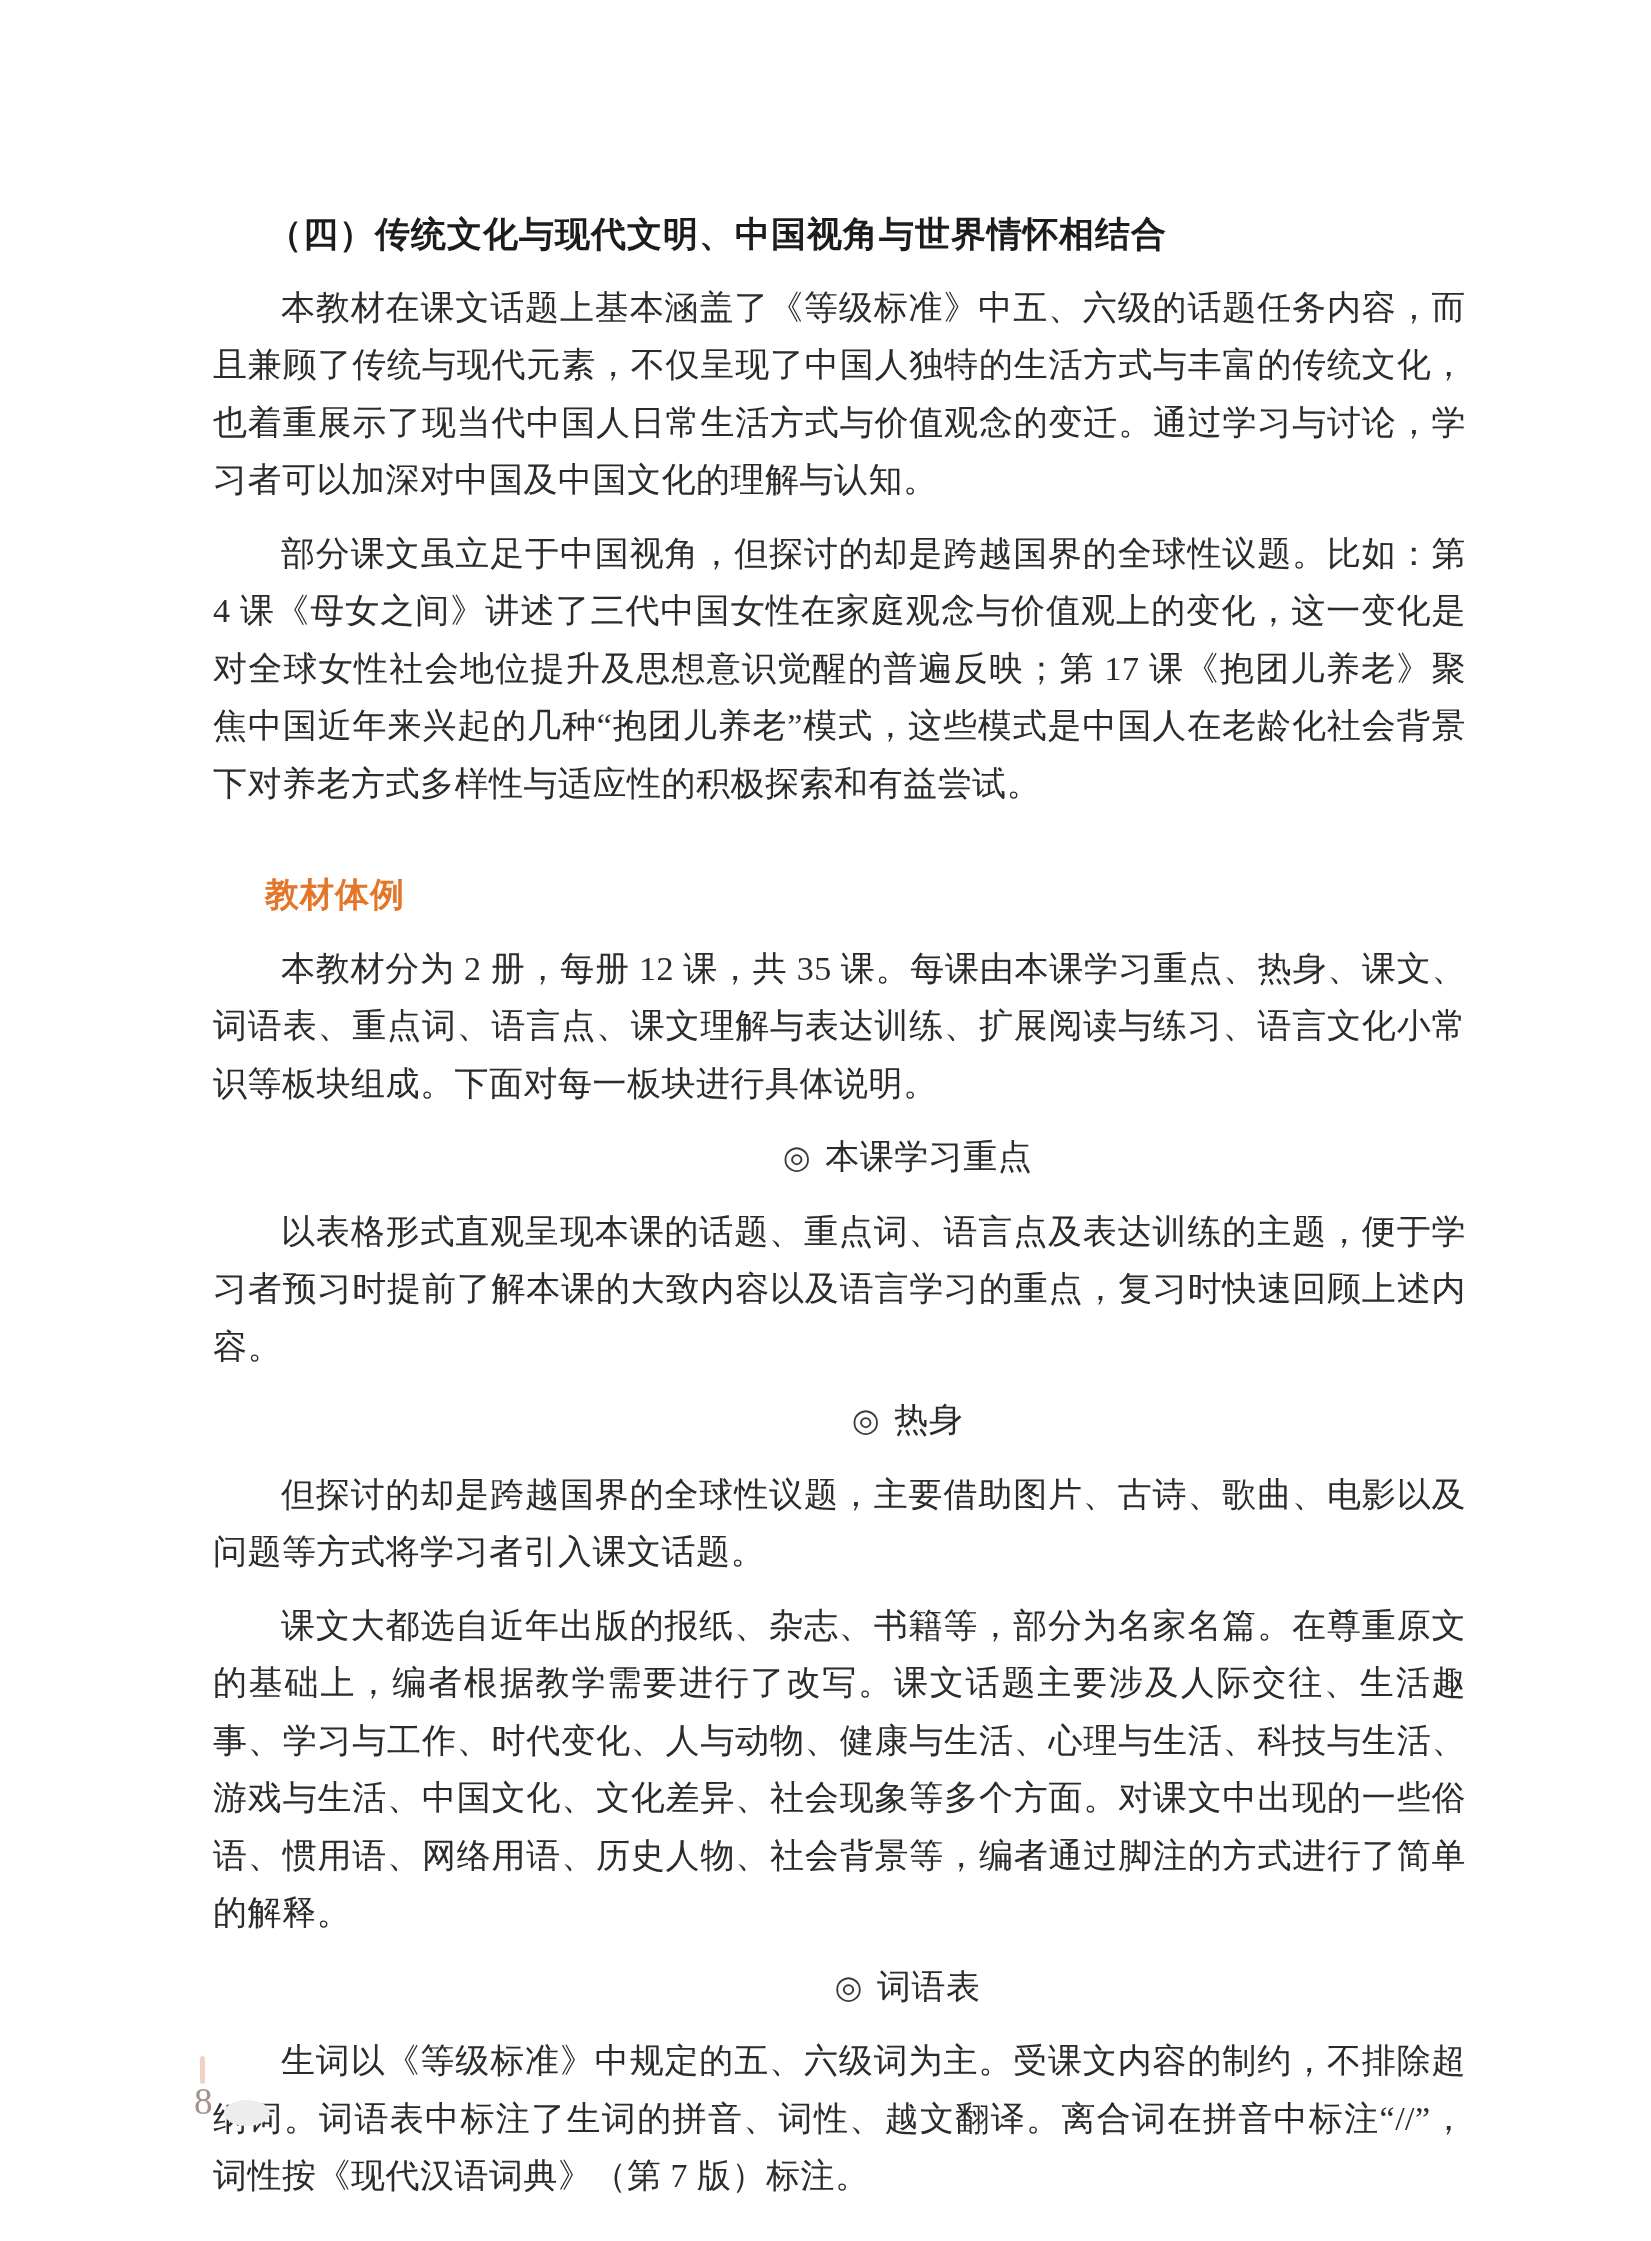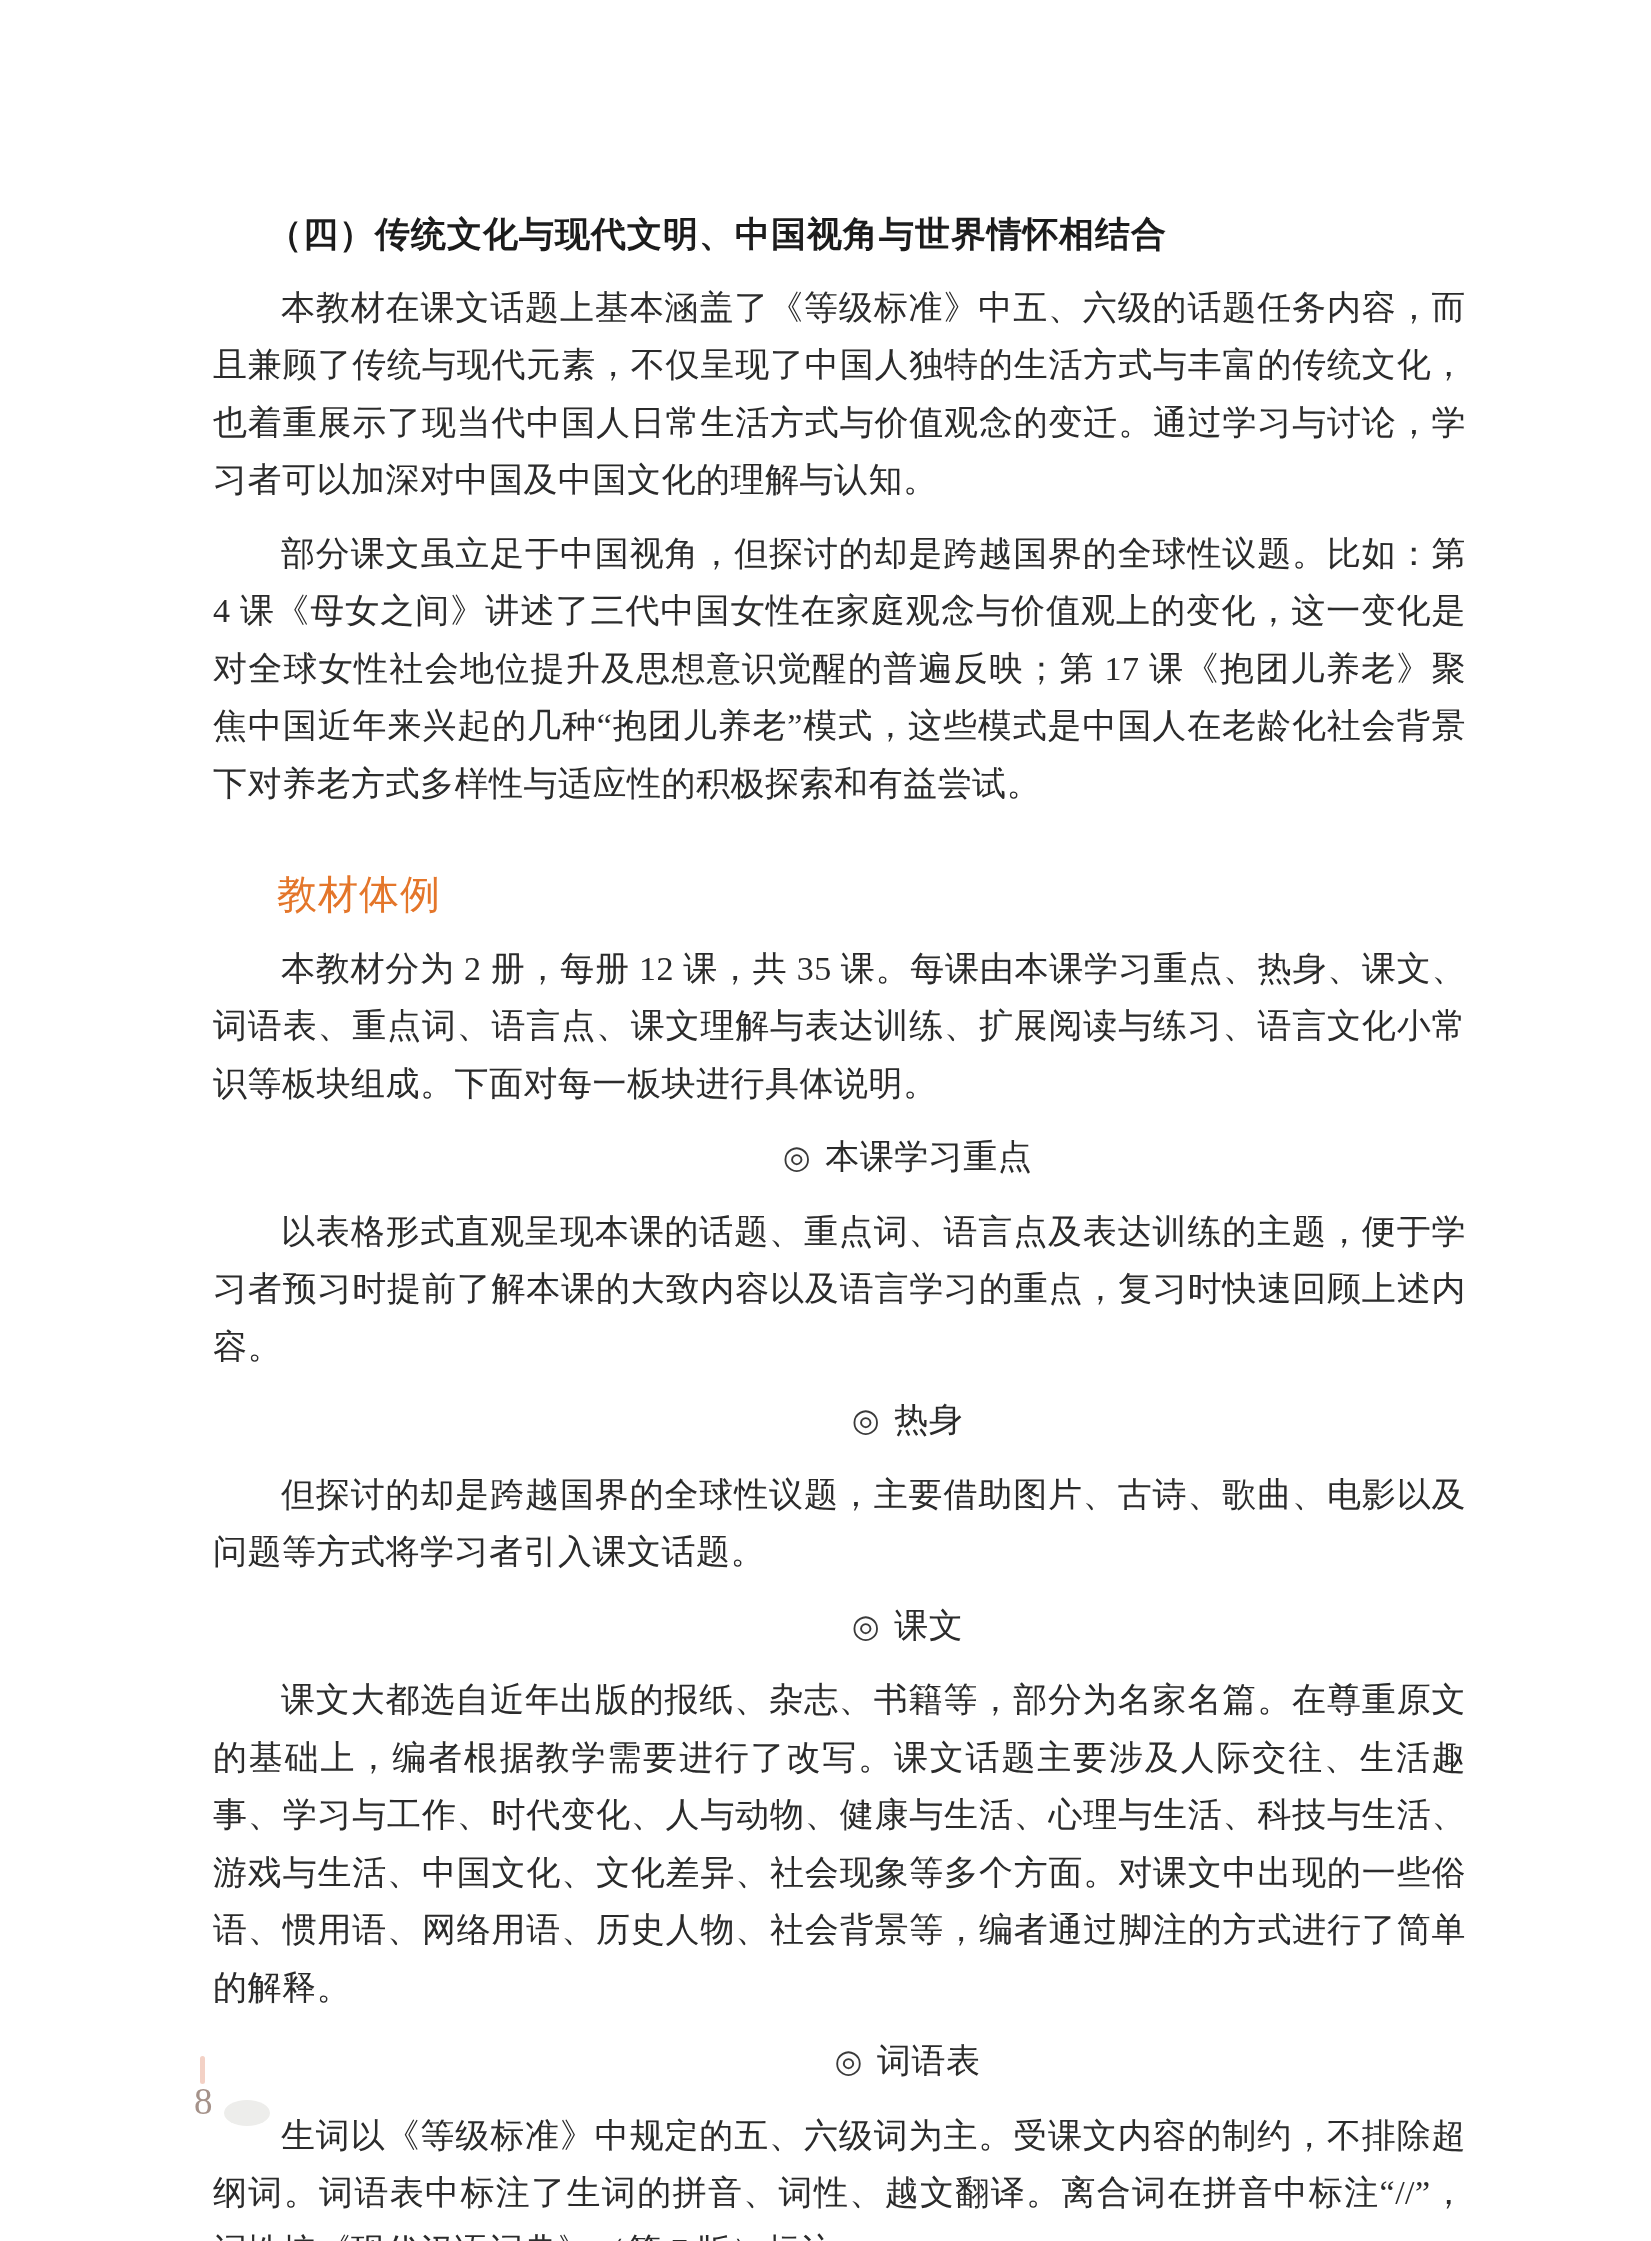--- a/index.html
+++ b/index.html
@@ -37,22 +37,22 @@
     text-align: left;
     letter-spacing: 1px;
   }
   p.para {
     margin: 16px;
     text-indent: 2em;
   }
   .subsection-title {
     margin: 54px 0 6px 0;
     font-family: "Liberation Sans", "DejaVu Sans", sans-serif;
-    font-weight: normal;
-    font-size: 40px;
+    font-weight: bold;
+    font-size: 34px;
     line-height: 57.5px;
     color: #e4762a;
     text-indent: 2em;
     text-align: left;
     letter-spacing: 1px;
   }
   .bullet-head {
     margin: 4px 0 0 0;
     text-indent: 2em;
     text-align: center;
@@ -118,23 +118,20 @@
     <p class="bullet-head">
       <span class="ring">◎</span><span>本课学习重点</span>
     </p>
     <p class="para">以表格形式直观呈现本课的话题、重点词、语言点及表达训练的主题，便于学习者预习时提前了解本课的大致内容以及语言学习的重点，复习时快速回顾上述内容。</p>
 
     <p class="bullet-head">
       <span class="ring">◎</span><span>热身</span>
     </p>
     <p class="para">但探讨的却是跨越国界的全球性议题，主要借助图片、古诗、歌曲、电影以及问题等方式将学习者引入课文话题。</p>
 
-    <p class="bullet-head">
-      <span class="ring">◎</span><span>课文</span>
-    </p>
     <p class="para">课文大都选自近年出版的报纸、杂志、书籍等，部分为名家名篇。在尊重原文的基础上，编者根据教学需要进行了改写。课文话题主要涉及人际交往、生活趣事、学习与工作、时代变化、人与动物、健康与生活、心理与生活、科技与生活、游戏与生活、中国文化、文化差异、社会现象等多个方面。对课文中出现的一些俗语、惯用语、网络用语、历史人物、社会背景等，编者通过脚注的方式进行了简单的解释。</p>
 
     <p class="bullet-head">
       <span class="ring">◎</span><span>词语表</span>
     </p>
     <p class="para">生词以《等级标准》中规定的五、六级词为主。受课文内容的制约，不排除超纲词。词语表中标注了生词的拼音、词性、越文翻译。离合词在拼音中标注“//”，词性按《现代汉语词典》（第 7 版）标注。</p>
 
   </div>
 
   <div class="footer-pageno">

